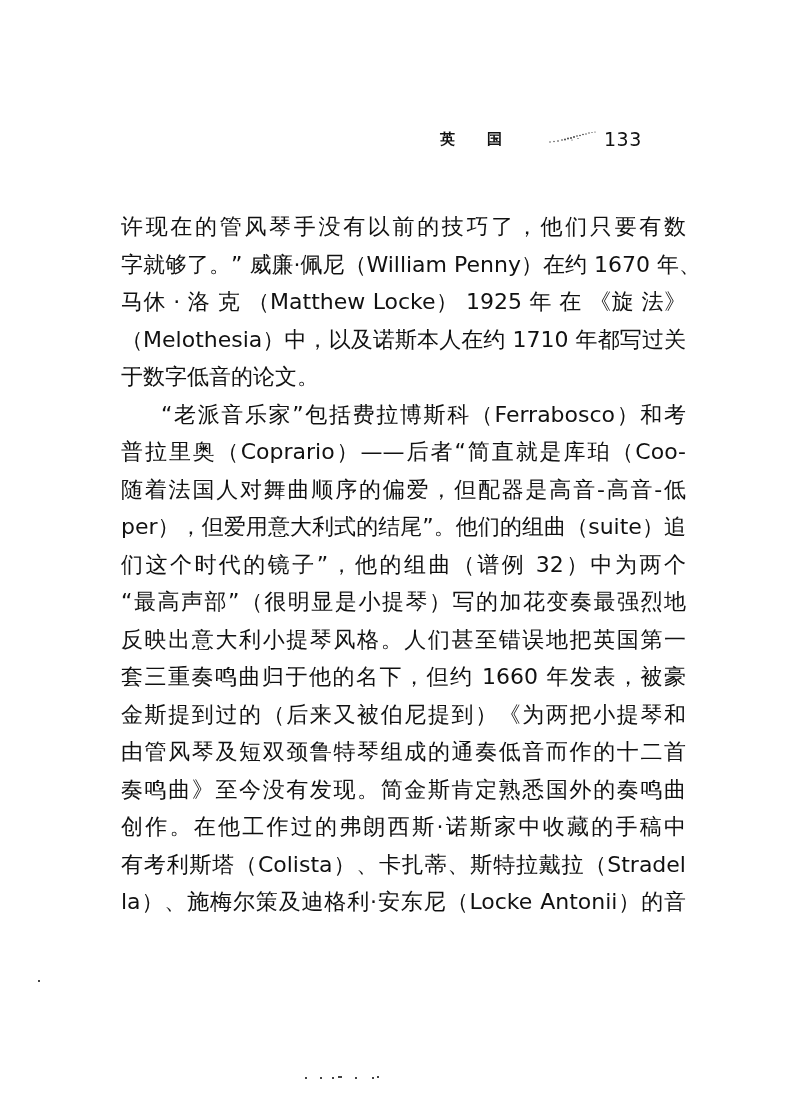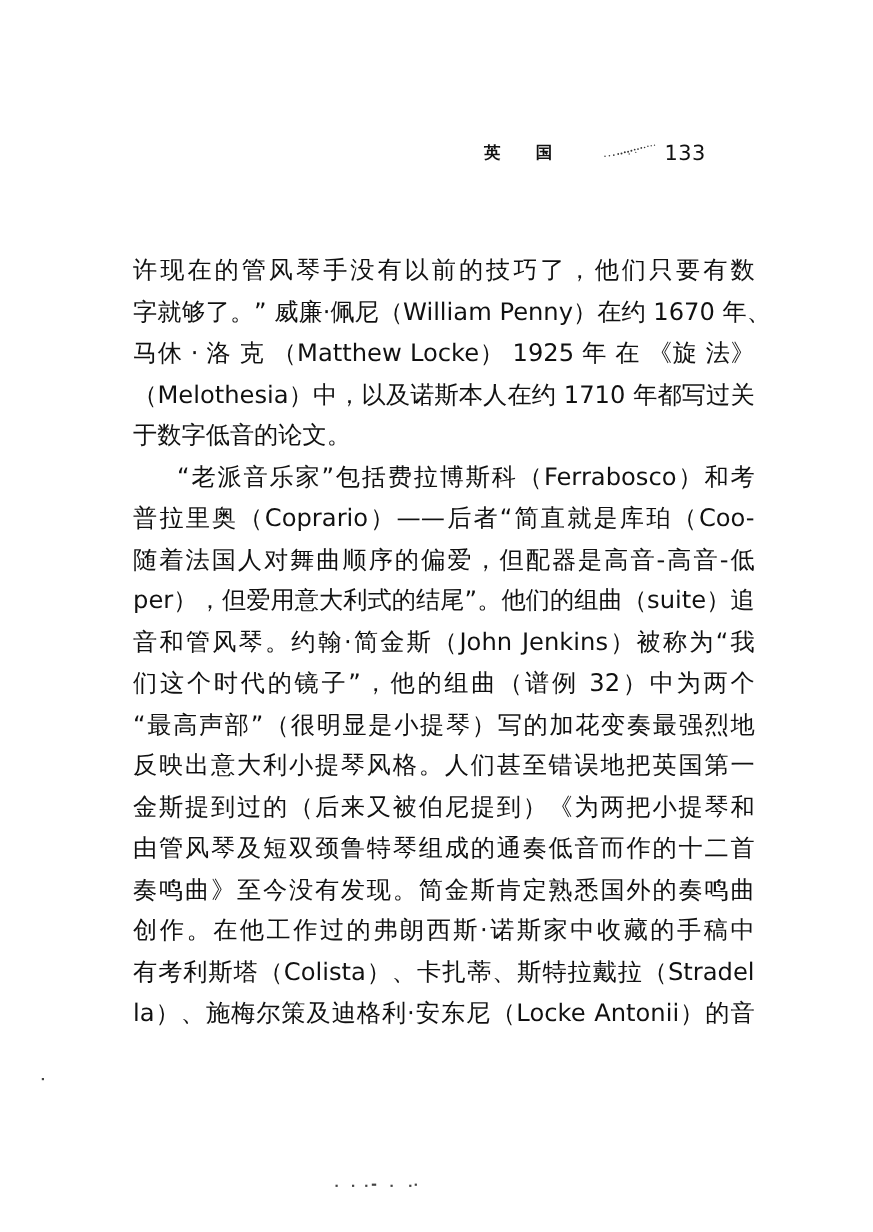--- a/index.html
+++ b/index.html
@@ -44,21 +44,20 @@
     top: 0px;
     font-family: "DejaVu Sans", sans-serif;
     font-size: 19px;
     letter-spacing: 0.5px;
   }
   .body-text {
     position: absolute;
     left: 121px;
     top: 208px;
     width: 565px;
-    margin-top: 20px;
   }
   .line {
     height: 37.5px;
     line-height: 37.5px;
     font-size: 22px;
     white-space: nowrap;
     text-align: justify;
     text-align-last: justify;
     font-family: "DejaVu Sans", sans-serif;
   }
@@ -131,24 +130,24 @@
     <div class="line">字就够了。” 威廉·佩尼（William Penny）在约 1670 年、</div>
     <div class="line">马休 · 洛 克 （Matthew Locke） 1925 年 在 《旋 法》</div>
     <div class="line">（Melothesia）中，以及诺斯本人在约 1710 年都写过关</div>
     <div class="line last">于数字低音的论文。</div>
   </div>
   <div>
     <div class="line indent">“老派音乐家”包括费拉博斯科（Ferrabosco）和考</div>
     <div class="line">普拉里奥（Coprario）——后者“简直就是库珀（Coo-</div>
     <div class="line">随着法国人对舞曲顺序的偏爱，但配器是高音-高音-低</div>
     <div class="line">per），但爱用意大利式的结尾”。他们的组曲（suite）追</div>
-    <div class="line">音和管风琴。约翰·简金斯（John Jenkins）被称为“我</div>
     <div class="line">们这个时代的镜子”，他的组曲（谱例 32）中为两个</div>
     <div class="line">“最高声部”（很明显是小提琴）写的加花变奏最强烈地</div>
     <div class="line">反映出意大利小提琴风格。人们甚至错误地把英国第一</div>
+    <div class="line">套三重奏鸣曲归于他的名下，但约 1660 年发表，被豪</div>
     <div class="line">金斯提到过的（后来又被伯尼提到）《为两把小提琴和</div>
     <div class="line">由管风琴及短双颈鲁特琴组成的通奏低音而作的十二首</div>
     <div class="line">奏鸣曲》至今没有发现。简金斯肯定熟悉国外的奏鸣曲</div>
     <div class="line">创作。在他工作过的弗朗西斯·诺斯家中收藏的手稿中</div>
     <div class="line">有考利斯塔（Colista）、卡扎蒂、斯特拉戴拉（Stradel</div>
     <div class="line">la）、施梅尔策及迪格利·安东尼（Locke Antonii）的音</div>
   </div>
 </div>
 
 <div class="speck" style="left:38px; top:980px;"></div>

